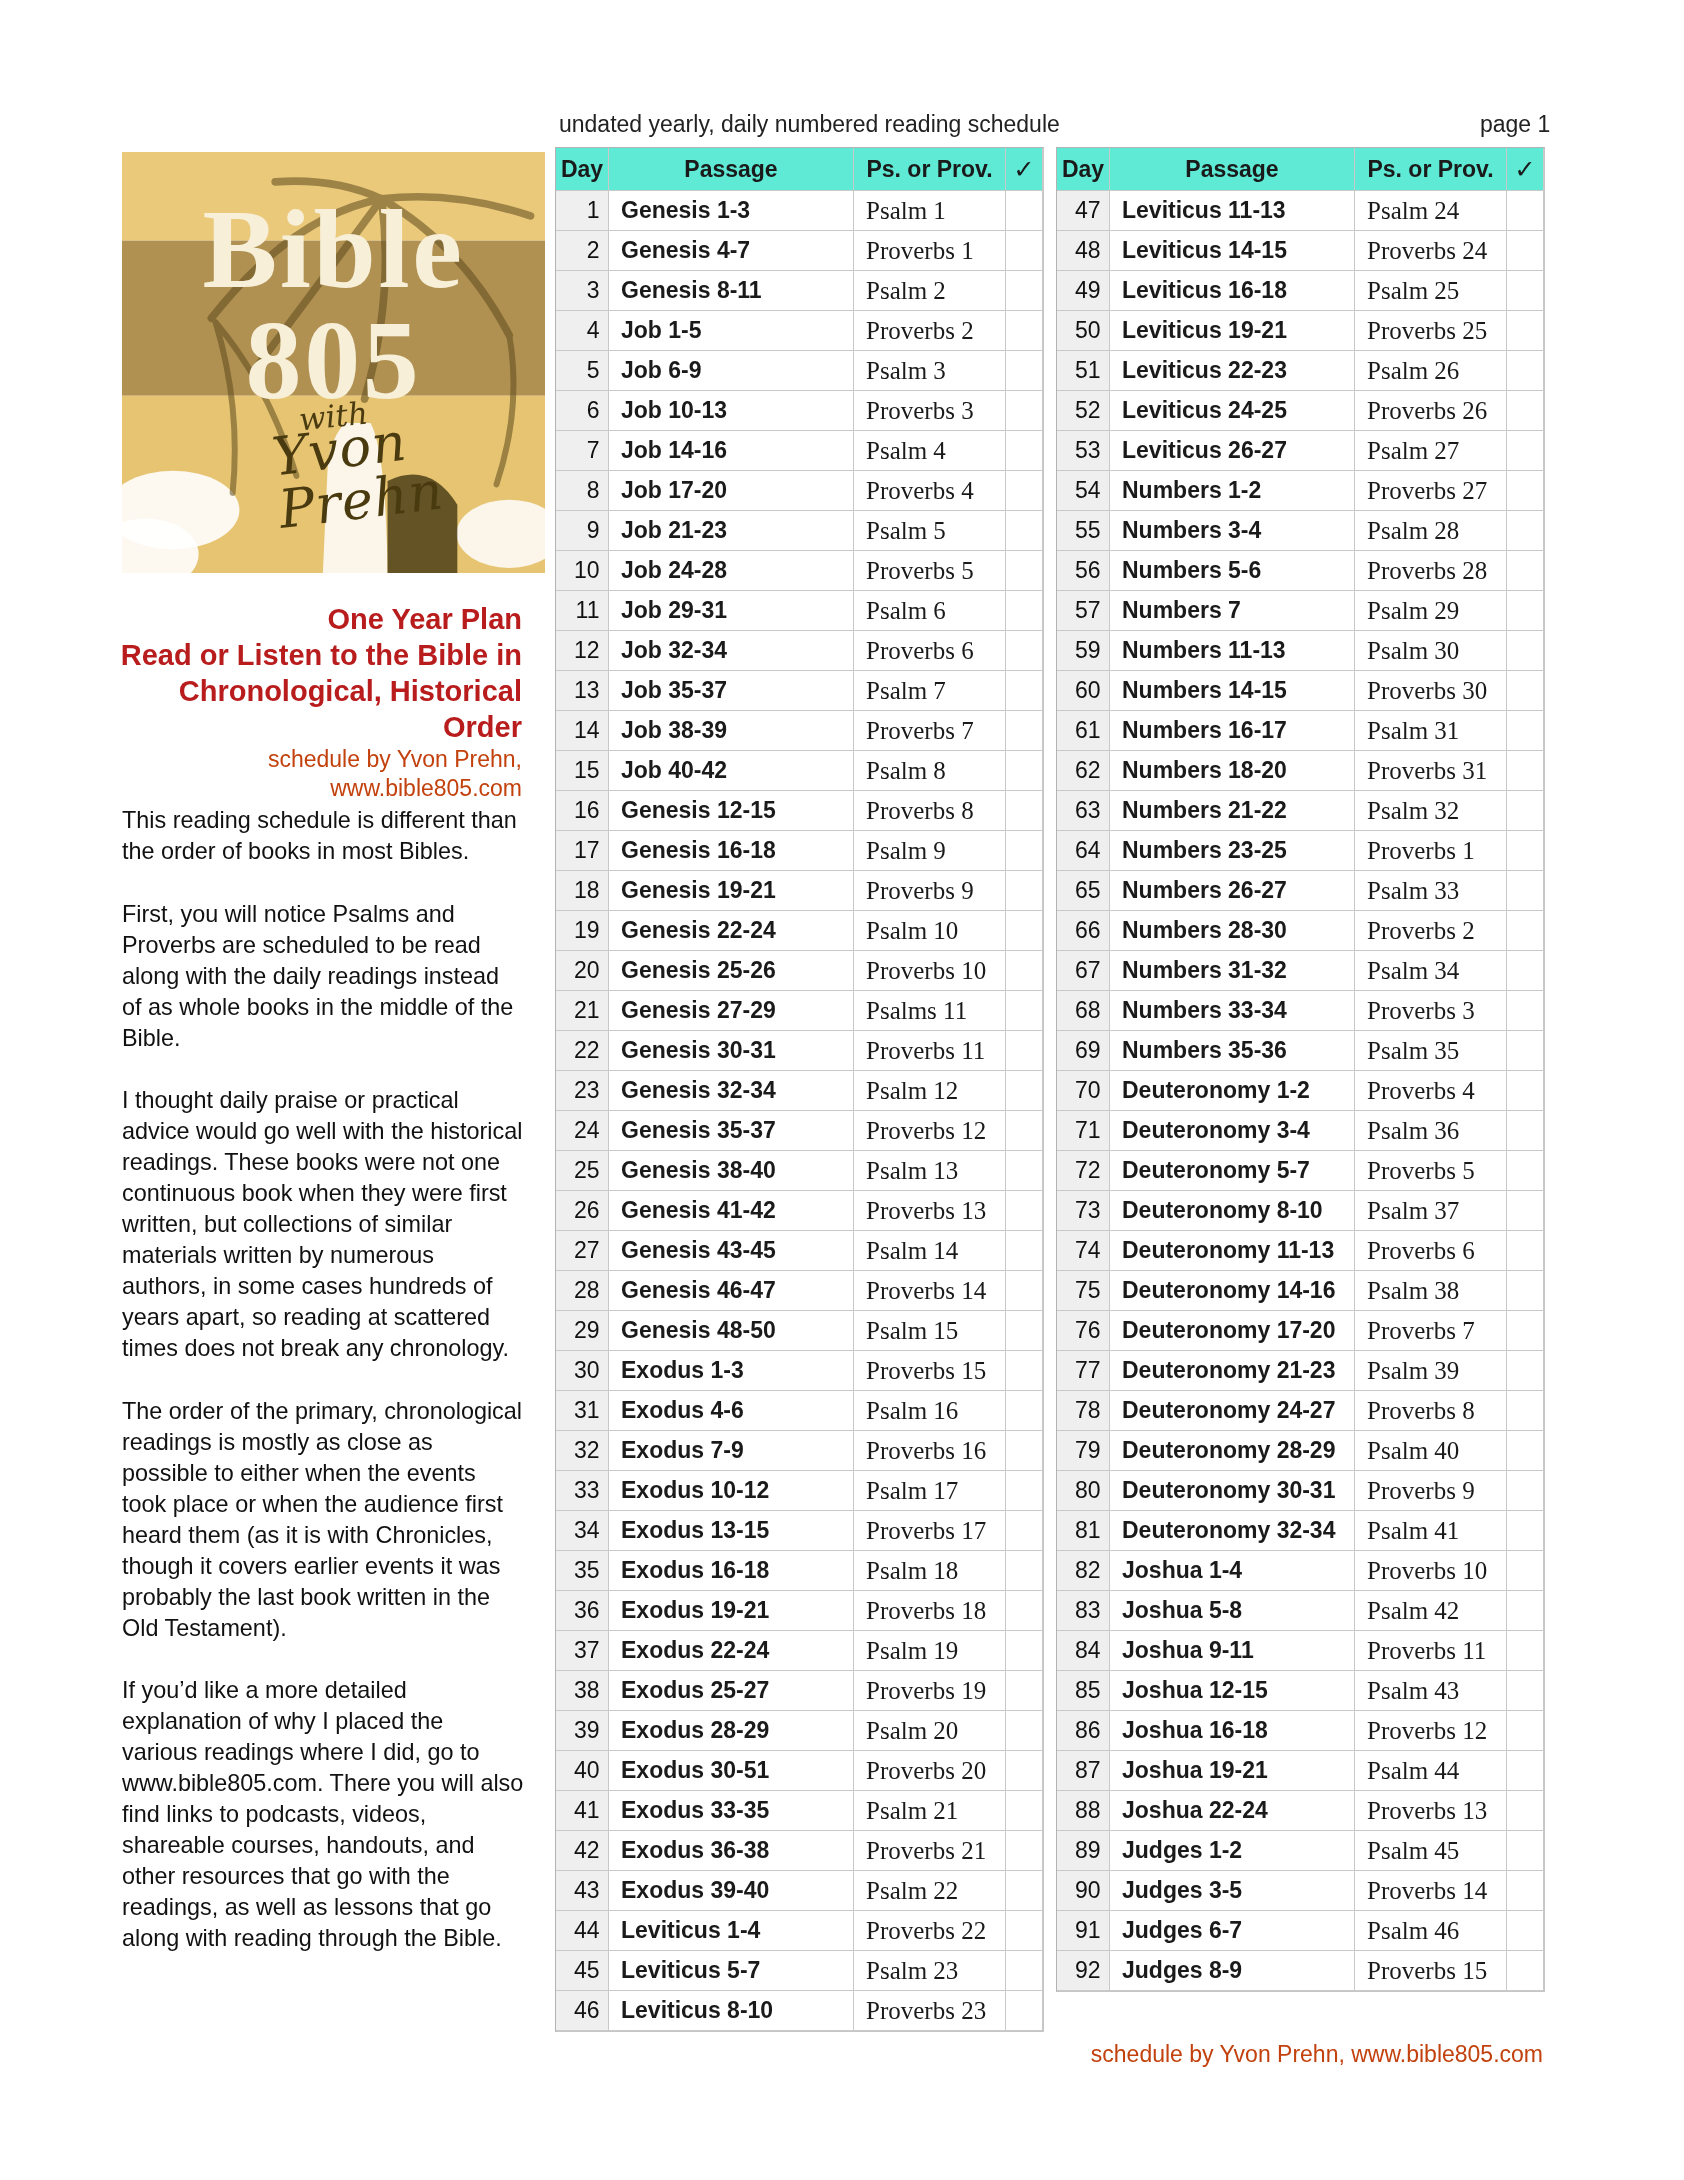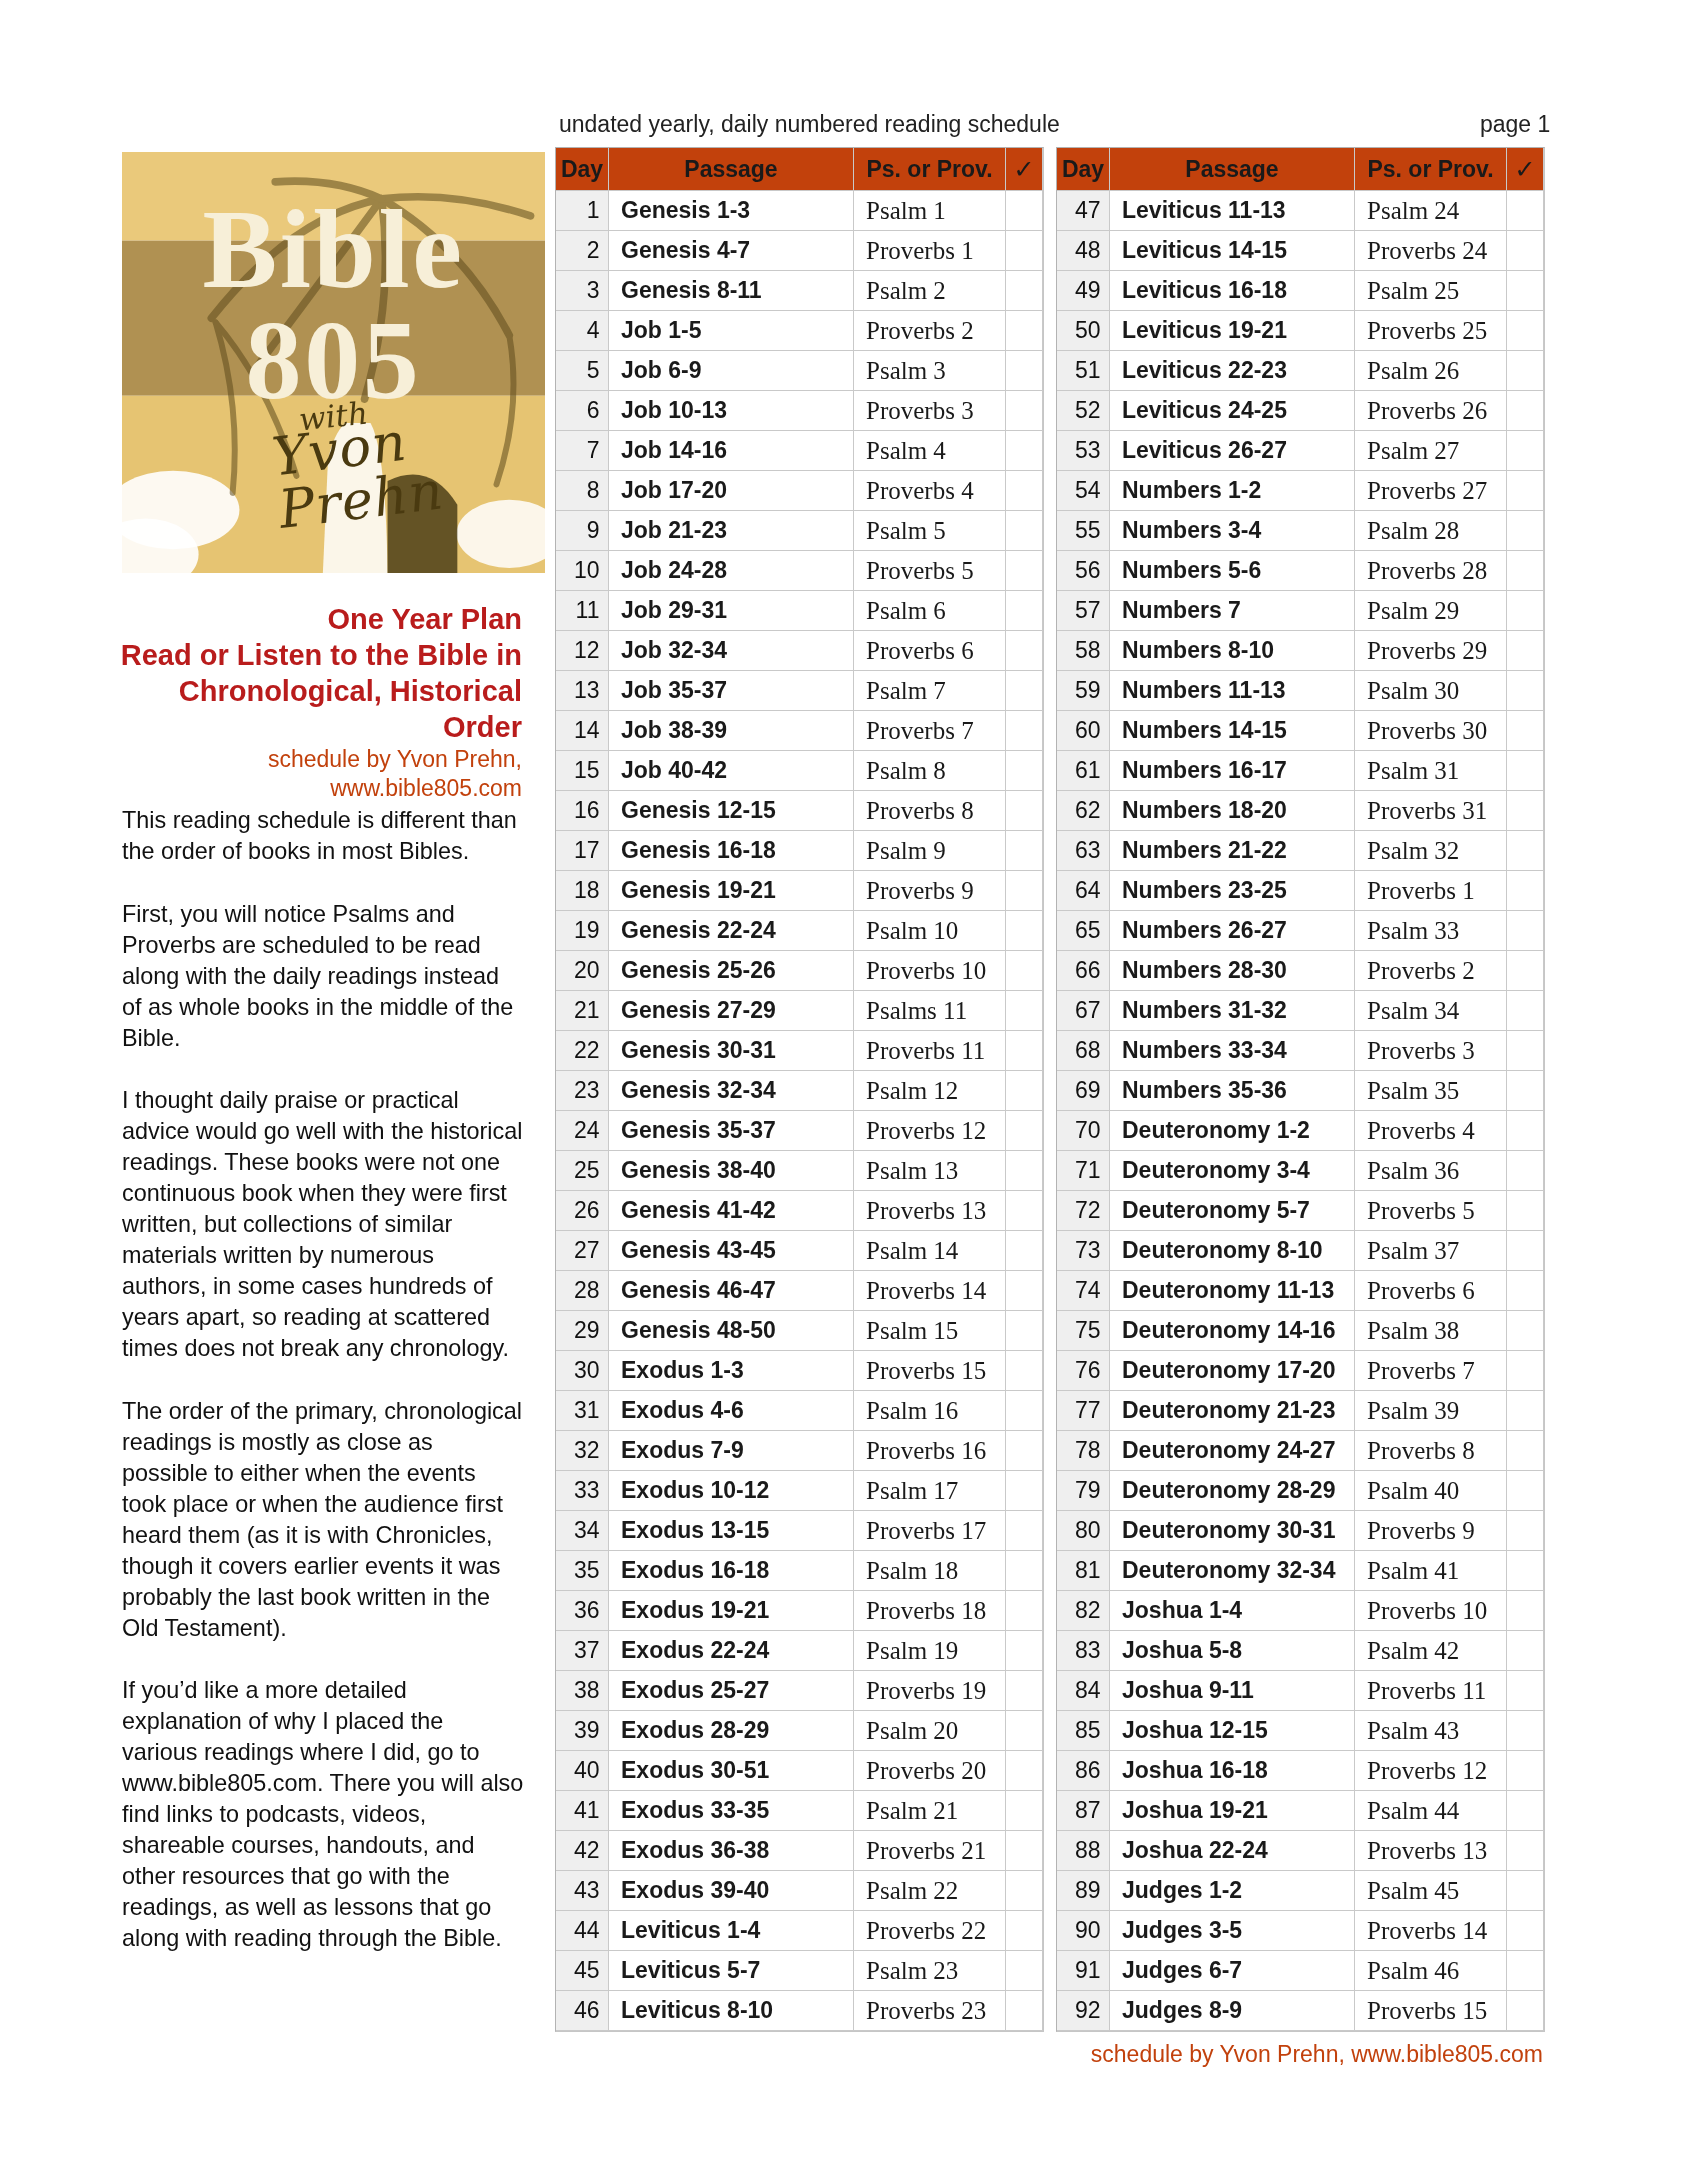--- a/index.html
+++ b/index.html
@@ -52,21 +52,21 @@
   }
   .ttable.left  { left:555px; }
   .ttable.right { left:1056px; }
   .trow { display:flex; }
   .tcell {
     box-sizing:border-box;
     border-right:0.9px solid #c9c9c9; border-bottom:0.9px solid #c9c9c9;
     height:40px; display:flex; align-items:center;
     background:#ffffff; overflow:hidden; white-space:nowrap;
   }
-  .thead .tcell { height:43px; background:#c2410c; font-weight:700; font-size:23px; justify-content:center; }
+  .thead .tcell { height:43px; background:#5eead4; font-weight:700; font-size:23px; justify-content:center; }
   .c0 { width:53px; }
   .c1 { width:245px; }
   .c2 { width:152px; }
   .c3 { width:37px; }
   .cell-day {
     background:#efefef; justify-content:flex-end; padding-right:8.5px;
     font-size:23px; color:#111;
   }
   .cell-passage { font-weight:700; font-size:23px; padding-left:12px; }
   .cell-ps { font-family:"Liberation Serif", serif; font-size:25px; padding-left:12px; }
@@ -482,26 +482,20 @@
         <div class="tcell c2 cell-ps">Proverbs 28</div>
         <div class="tcell c3 cell-check"></div>
       </div>
       <div class="trow">
         <div class="tcell c0 cell-day">57</div>
         <div class="tcell c1 cell-passage">Numbers 7</div>
         <div class="tcell c2 cell-ps">Psalm 29</div>
         <div class="tcell c3 cell-check"></div>
       </div>
       <div class="trow">
-        <div class="tcell c0 cell-day">58</div>
-        <div class="tcell c1 cell-passage">Numbers 8-10</div>
-        <div class="tcell c2 cell-ps">Proverbs 29</div>
-        <div class="tcell c3 cell-check"></div>
-      </div>
-      <div class="trow">
         <div class="tcell c0 cell-day">59</div>
         <div class="tcell c1 cell-passage">Numbers 11-13</div>
         <div class="tcell c2 cell-ps">Psalm 30</div>
         <div class="tcell c3 cell-check"></div>
       </div>
       <div class="trow">
         <div class="tcell c0 cell-day">60</div>
         <div class="tcell c1 cell-passage">Numbers 14-15</div>
         <div class="tcell c2 cell-ps">Proverbs 30</div>
         <div class="tcell c3 cell-check"></div>

